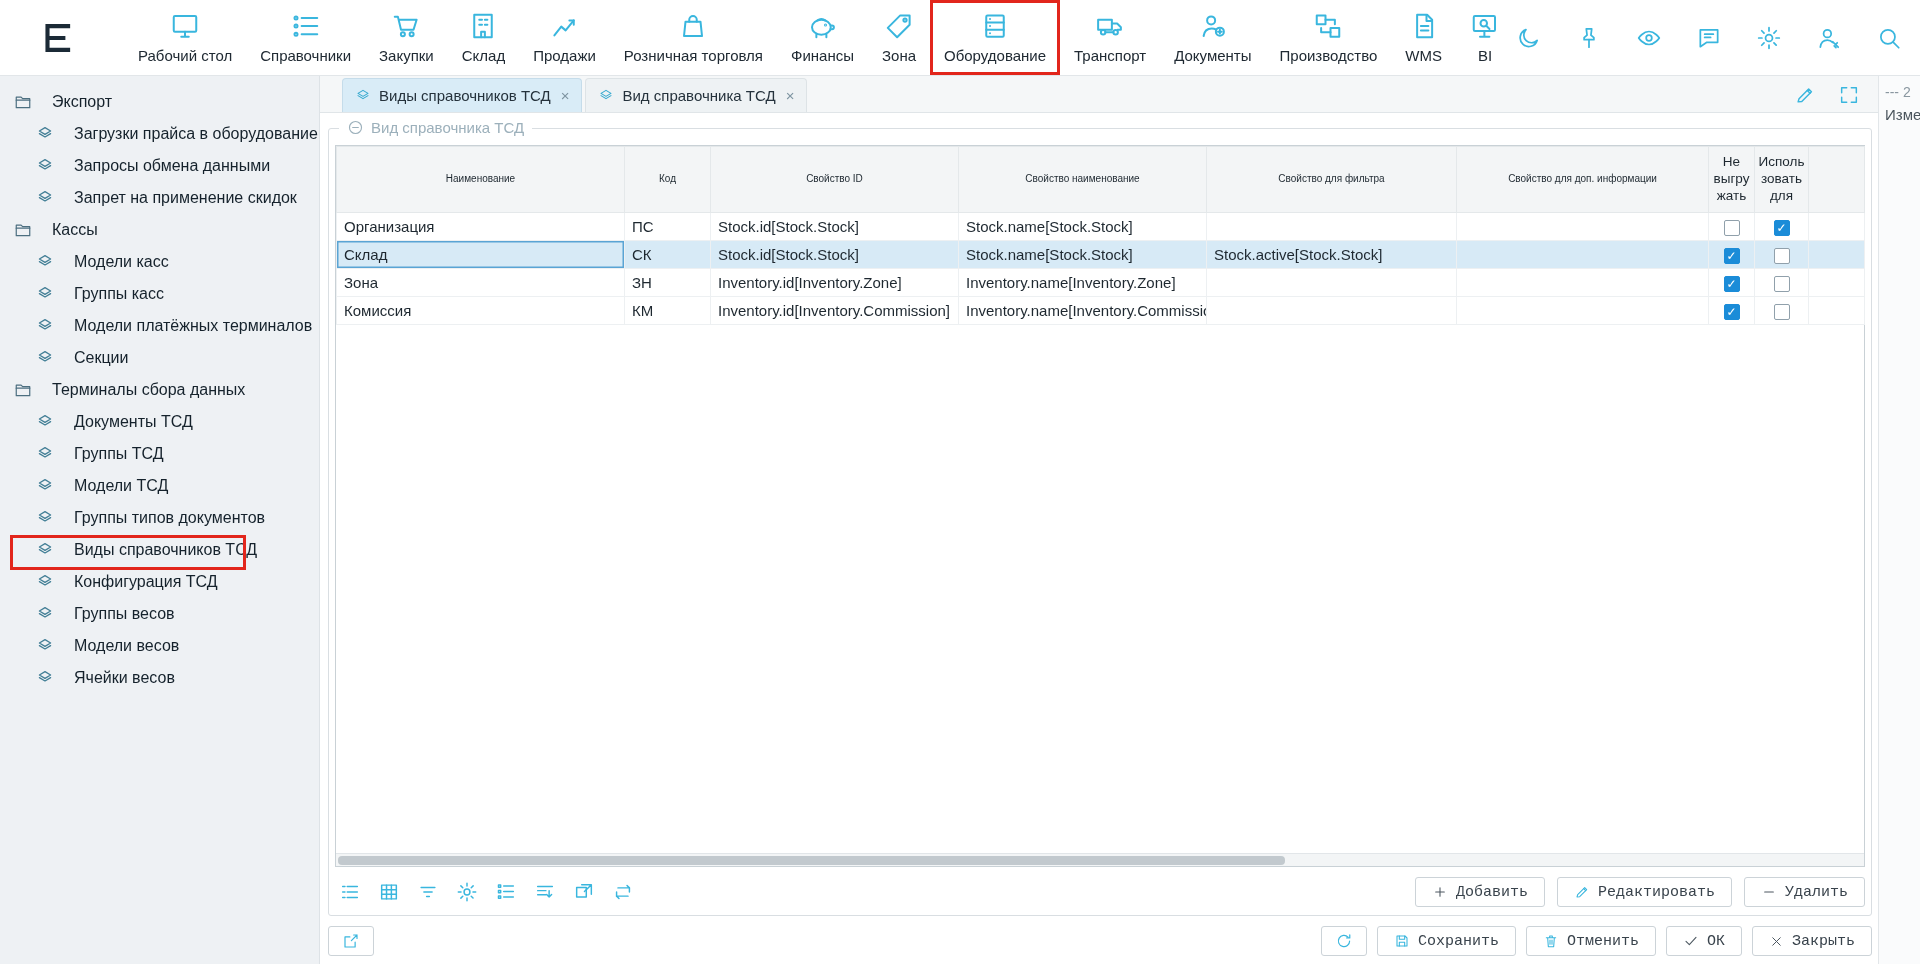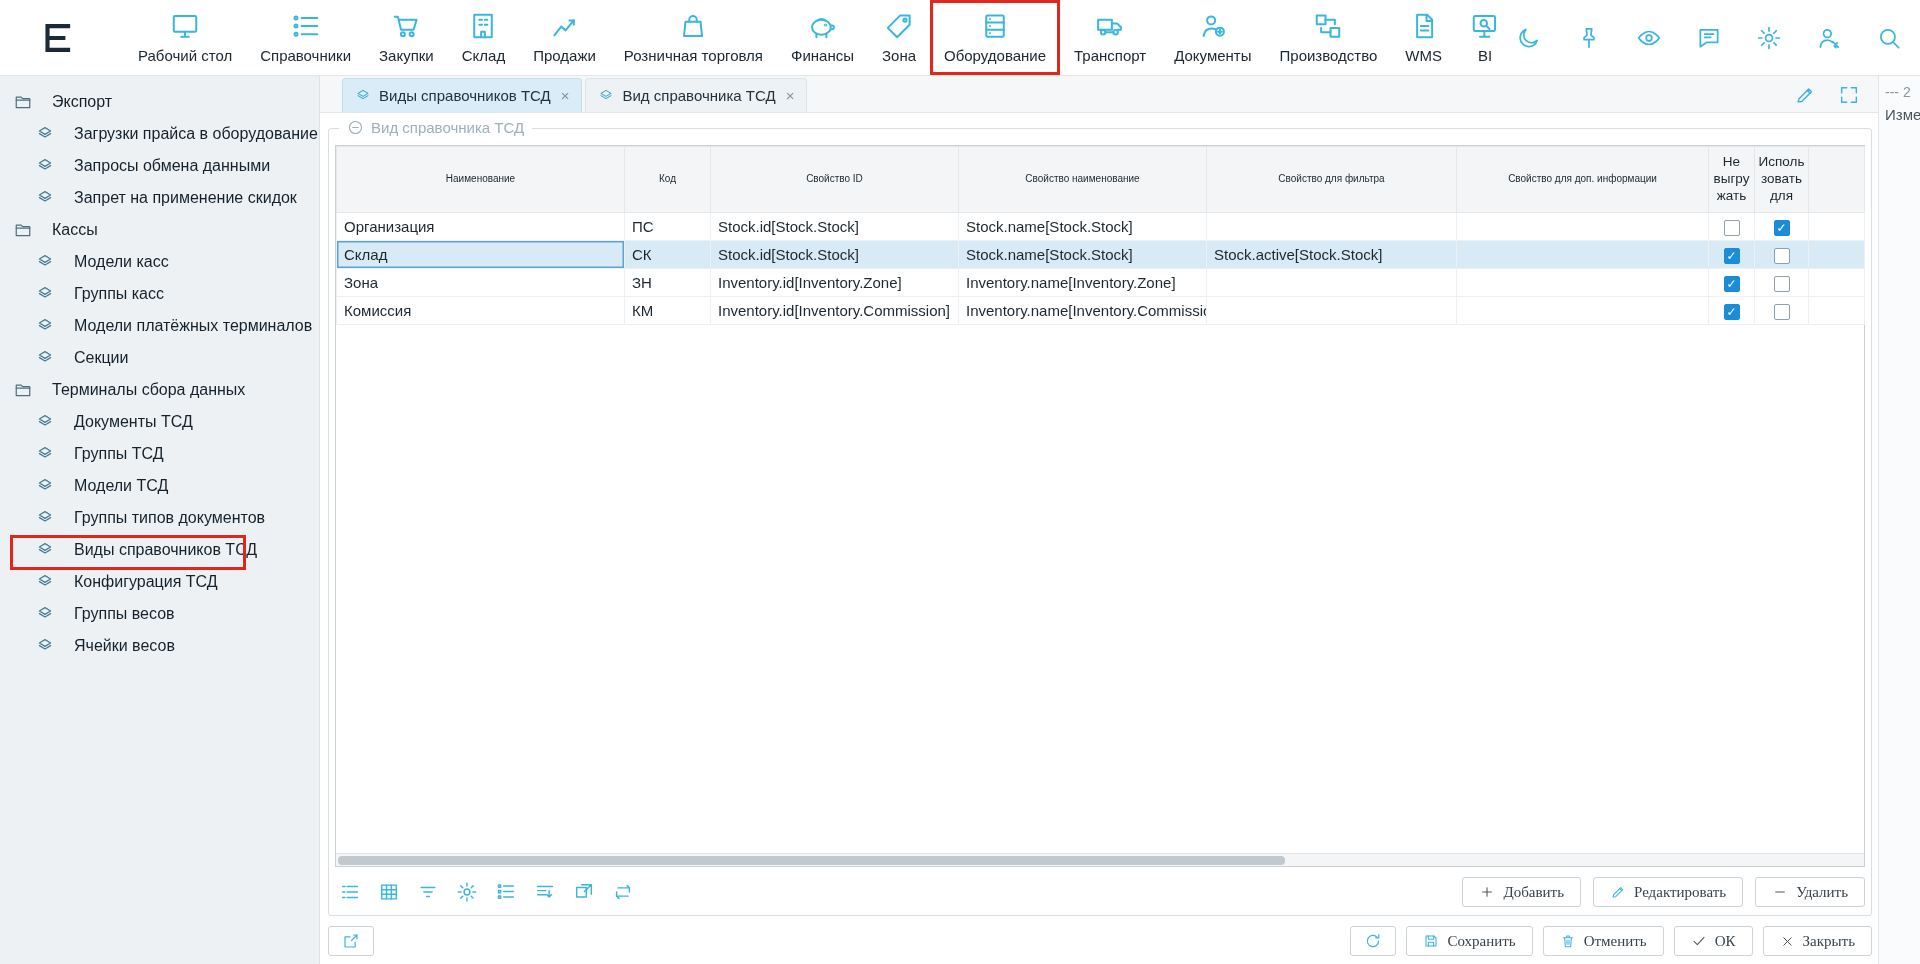--- a/index.html
+++ b/index.html
@@ -54,21 +54,21 @@
   .cb.on::after { content:"✓"; }
   .grid-spacer { flex:1; }
   .hscroll { height:13px; background:#f3f5f6; border-top:1px solid #e2e6e9; position:relative; cursor:pointer; }
   .hscroll .thumb { position:absolute; left:2px; top:2px; height:9px; width:62%; background:#c2c9ce; border-radius:4px; }
 
   .gfooter { width:1530px; display:flex; align-items:center; margin-top:8px; height:34px; flex:0 0 34px; }
   .gicons { display:flex; align-items:center; gap:17px; color:#39b6de; padding-left:4px; }
   .gico { display:flex; cursor:pointer; }
   .gactions { margin-left:auto; display:flex; gap:12px; }
 
-  .btn { display:inline-flex; align-items:center; gap:8px; height:30px; padding:0 16px; background:#fff; border:1px solid #ccd3d8; border-radius:3px; font-size:15px; color:#39434c; cursor:pointer; font-family:Liberation Serif, serif; white-space:nowrap; }
+  .btn { display:inline-flex; align-items:center; gap:8px; height:30px; padding:0 16px; background:#fff; border:1px solid #ccd3d8; border-radius:3px; font-size:15px; color:#39434c; cursor:pointer; font-family:Liberation Mono, monospace; white-space:nowrap; }
   .btn .dk { color:#4c5760; }
   .btn .cy { color:#39b6de; }
   .iconbtn { width:46px; justify-content:center; padding:0; }
 
   .bottombar { display:flex; align-items:center; margin-top:8px; height:34px; flex:0 0 34px; width:1544px; }
   .bb-right { margin-left:auto; display:flex; gap:10px; align-items:center; }
 
   .right-strip { width:42px; min-width:42px; background:#fafbfc; border-left:1px solid #e2e6e9; padding:8px 0 0 6px; font-size:14px; color:#8a97a0; overflow:hidden; white-space:nowrap; }
   .right-strip .l2 { color:#4a545c; font-size:15px; margin-top:6px; }
 </style>
@@ -356,20 +356,27 @@
             <path d="M4.5 11.5l7.5 4.5 7.5-4.5"></path>
           </svg>
           <span class="tlbl">Конфигурация ТСД</span>
         </div>
         <div class="tree-item item">
           <svg class="ic" width="18" height="18" viewBox="0 0 24 24" fill="none" stroke="currentColor" stroke-width="1.6" stroke-linecap="round" stroke-linejoin="round">
             <path d="M12 3.5L19.5 8 12 12.5 4.5 8z"></path>
             <path d="M4.5 11.5l7.5 4.5 7.5-4.5"></path>
           </svg>
           <span class="tlbl">Группы весов</span>
+        </div>
+        <div class="tree-item item">
+          <svg class="ic" width="18" height="18" viewBox="0 0 24 24" fill="none" stroke="currentColor" stroke-width="1.6" stroke-linecap="round" stroke-linejoin="round">
+            <path d="M12 3.5L19.5 8 12 12.5 4.5 8z"></path>
+            <path d="M4.5 11.5l7.5 4.5 7.5-4.5"></path>
+          </svg>
+          <span class="tlbl">Модели весов</span>
         </div>
         <div class="tree-item item">
           <svg class="ic" width="18" height="18" viewBox="0 0 24 24" fill="none" stroke="currentColor" stroke-width="1.6" stroke-linecap="round" stroke-linejoin="round">
             <path d="M12 3.5L19.5 8 12 12.5 4.5 8z"></path>
             <path d="M4.5 11.5l7.5 4.5 7.5-4.5"></path>
           </svg>
           <span class="tlbl">Ячейки весов</span>
         </div>
       </aside>
 

